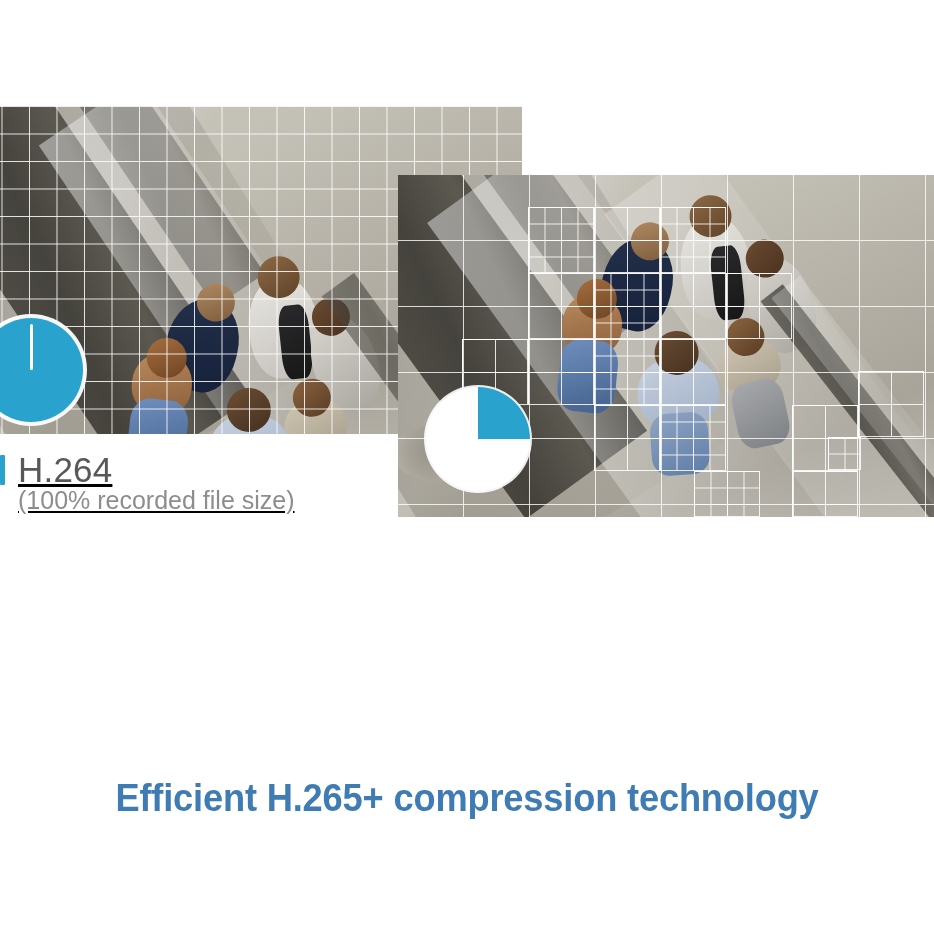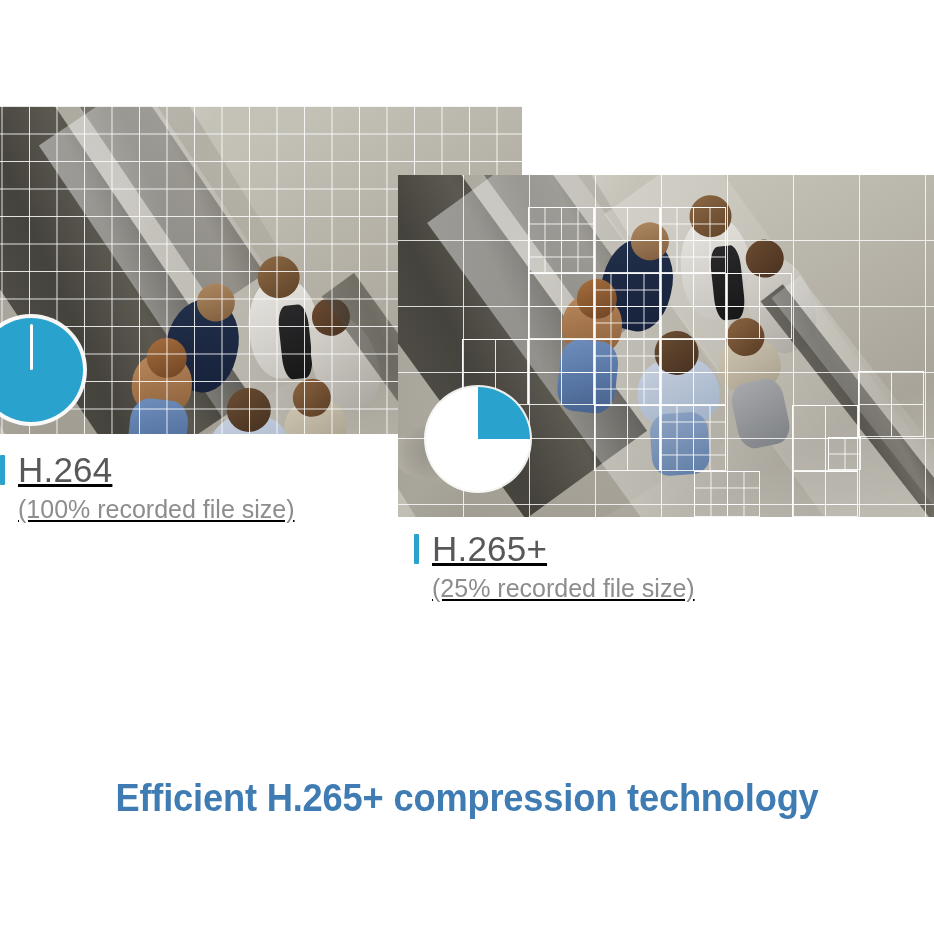--- a/index.html
+++ b/index.html
@@ -115,21 +115,21 @@
   .legend-title{
     display:flex;align-items:center;
     font-size:35px;color:#585858;letter-spacing:.2px;line-height:1;
     font-weight:400;
   }
   .legend-bar{
     width:5px;height:30px;background:var(--accent);
     margin-right:13px;border-radius:1px;flex:0 0 auto;
   }
   .legend-sub{
-    margin-top:9px;margin-left:18px;
+    margin-left:18px;
     font-size:25px;color:#8d8d8d;line-height:1.1;font-weight:400;
   }
 
   
   .headline{
     position:absolute;left:0;right:0;top:776px;
     text-align:center;
     font-size:39px;
     font-weight:700;
     color:var(--headline);
@@ -275,23 +275,16 @@
   </div>
 
   <div class="legend" style="--accent:#29a3ce;left:0px;top:452px;">
     <div class="legend-title">
       <span class="legend-bar"></span>
       <span>H.264</span>
     </div>
     <div class="legend-sub">(100% recorded file size)</div>
   </div>
 
-  <div class="legend" style="--accent:#29a3ce;left:414px;top:531px;">
-    <div class="legend-title">
-      <span class="legend-bar"></span>
-      <span>H.265+</span>
-    </div>
-    <div class="legend-sub">(25% recorded file size)</div>
-  </div>
 
   <div class="headline" style="--headline:#3f7cb4;">Efficient H.265+ compression technology</div>
 
 </div>
 
 </body></html>

